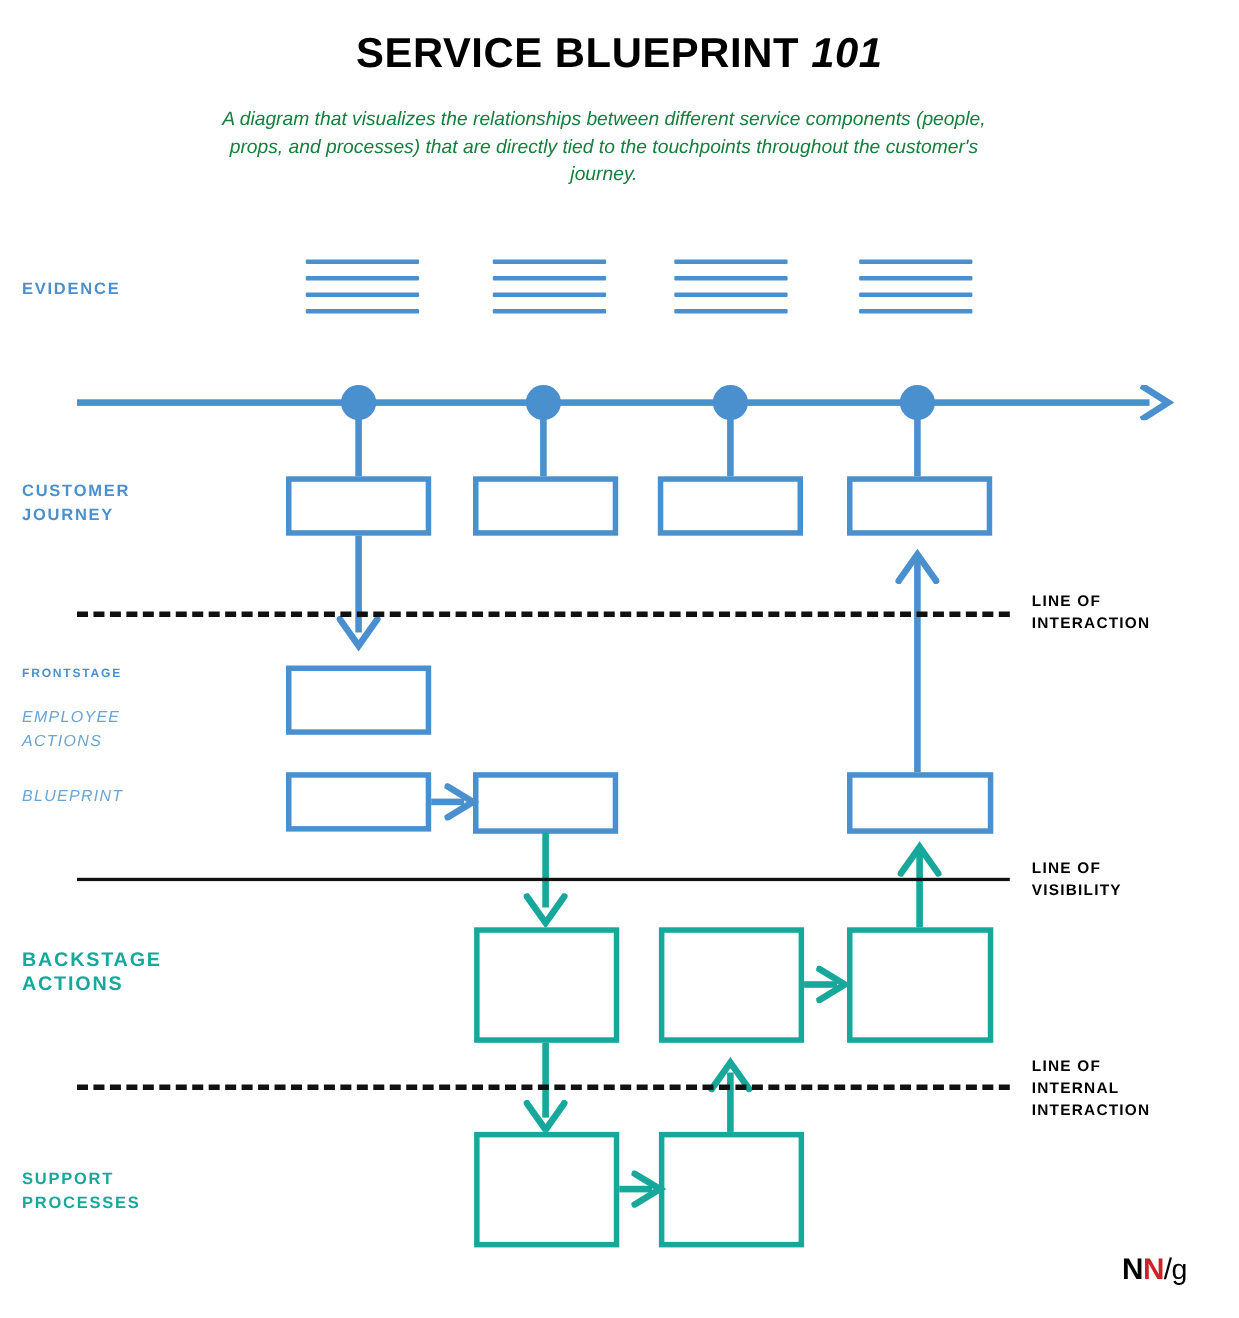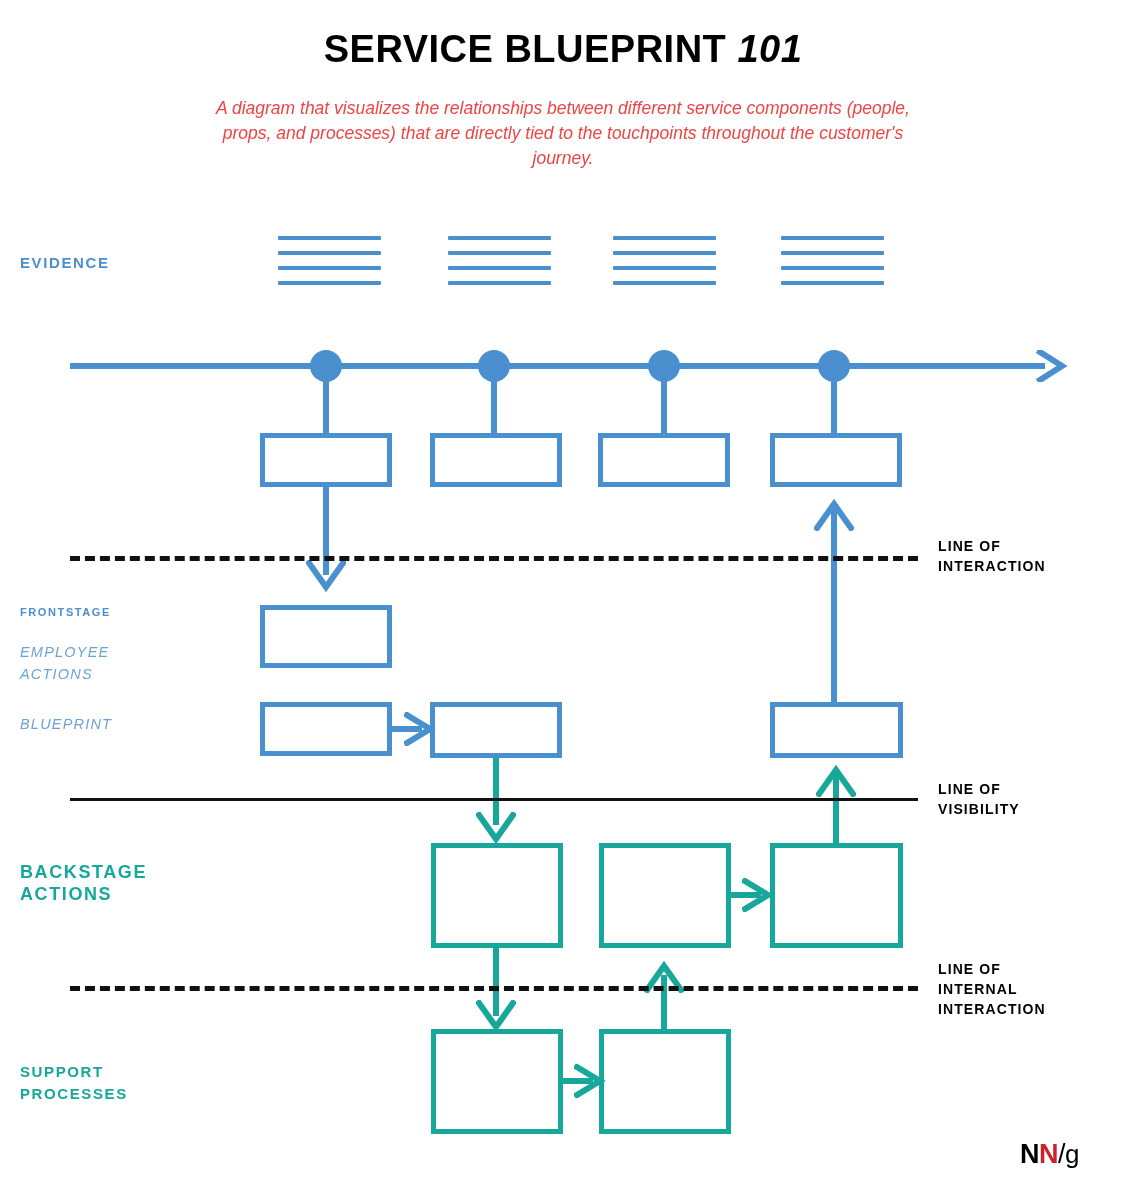--- a/index.html
+++ b/index.html
@@ -30,28 +30,28 @@
     font-weight: bold;
     letter-spacing: 0.5px;
     color: #000000;
   }
   #title .num {
     font-style: italic;
     font-weight: bold;
   }
   #subtitle {
     position: absolute;
-    left: 213px;
+    left: 199px;
     top: 96px;
     width: 700px;
     text-align: center;
     font-size: 17.5px;
     font-style: italic;
     line-height: 25px;
-    color: #ef4444;
+    color: #15803d;
   }
 
   
   .row-label {
     position: absolute;
     text-align: left;
     font-weight: bold;
     letter-spacing: 1.6px;
     line-height: 22px;
   }
@@ -169,20 +169,24 @@
 <body>
 
 <div id="page">
 
   <div id="title"><span>SERVICE BLUEPRINT</span> <span class="num">101</span></div>
 
   <div id="subtitle">A diagram that visualizes the relationships between different service components (people, props, and processes) that are directly tied to the touchpoints throughout the customer's journey.</div>
 
   <div class="row-label blue" style="left:20px; top:252px; width:174px; font-size:15px;">EVIDENCE</div>
 
+  <div class="row-label blue" style="left:20px; top:436px; width:174px; font-size:15px;">
+    <div>CUSTOMER</div>
+    <div>JOURNEY</div>
+  </div>
 
   <div class="row-label blue" style="left:20px; top:601px; width:174px; font-size:11px;">FRONTSTAGE</div>
 
   <div class="row-label blue sub" style="left:20px; top:641px; width:174px; font-size:14.5px;">
     <div>EMPLOYEE</div>
     <div>ACTIONS</div>
   </div>
 
   <div class="row-label blue sub" style="left:20px; top:713px; width:174px; font-size:14.5px;">BLUEPRINT</div>
 

